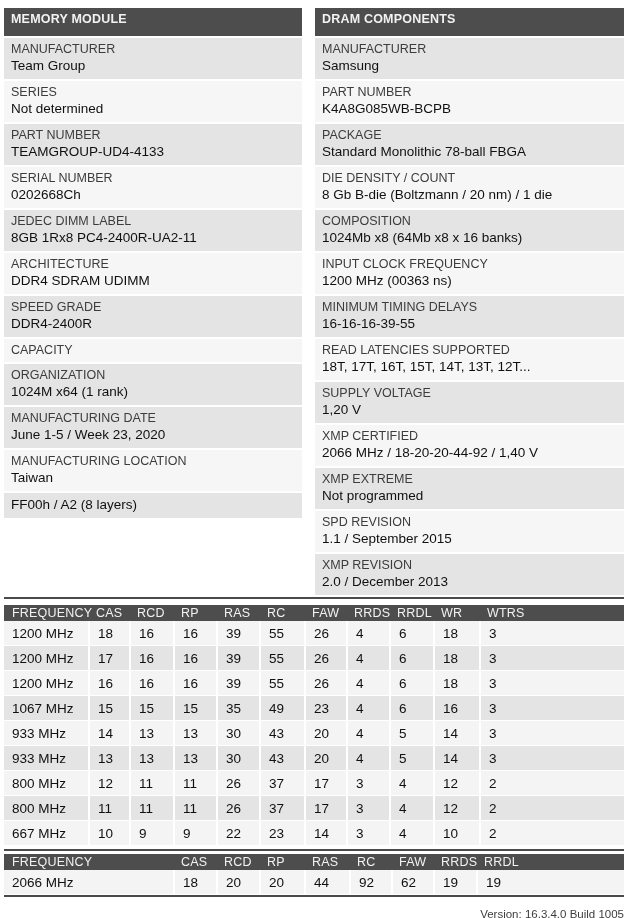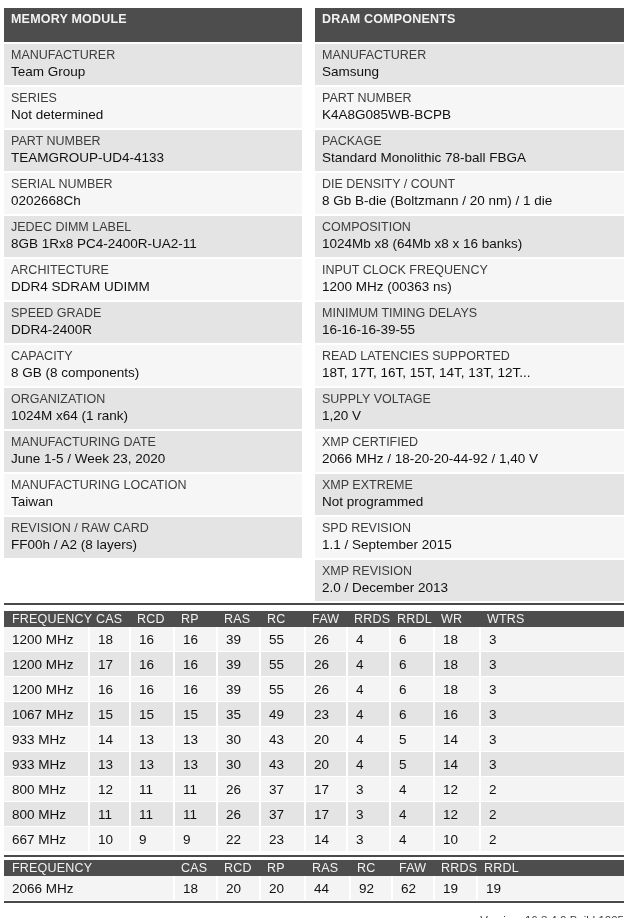--- a/index.html
+++ b/index.html
@@ -17,21 +17,21 @@
     display: flex;
     gap: 13px;
   }
   .col-left  { width: 298px; }
   .col-right { width: 309px; }
   .section-header {
     background: #4d4d4d;
     color: #f2f2f2;
     font-size: 12.5px;
     font-weight: bold;
-    height: 34px;
+    height: 28px;
     line-height: 22px;
     padding: 0 7px;
     letter-spacing: 0.2px;
     margin-bottom: 2px;
   }
   .info-row {
     padding: 3px 7px 4px 7px;
     margin-bottom: 2px;
   }
   .info-row.gray  { background: #e4e4e4; }
@@ -126,36 +126,34 @@
           <div class="info-row light">
             <div class="info-label">ARCHITECTURE</div>
             <div class="info-value">DDR4 SDRAM UDIMM</div>
           </div>
           <div class="info-row gray">
             <div class="info-label">SPEED GRADE</div>
             <div class="info-value">DDR4-2400R</div>
           </div>
           <div class="info-row light">
             <div class="info-label">CAPACITY</div>
-            <div class="info-value">8 GB (8 components)</div>
           </div>
           <div class="info-row gray">
             <div class="info-label">ORGANIZATION</div>
             <div class="info-value">1024M x64 (1 rank)</div>
           </div>
           <div class="info-row gray">
             <div class="info-label">MANUFACTURING DATE</div>
             <div class="info-value">June 1-5 / Week 23, 2020</div>
           </div>
           <div class="info-row light">
             <div class="info-label">MANUFACTURING LOCATION</div>
             <div class="info-value">Taiwan</div>
           </div>
           <div class="info-row gray">
-            <div class="info-label">REVISION / RAW CARD</div>
             <div class="info-value">FF00h / A2 (8 layers)</div>
           </div>
         </div>
     </div>
     <div class="col-right">
       <div class="section-header">DRAM COMPONENTS</div>
       <div class="rows">
           <div class="info-row gray">
             <div class="info-label">MANUFACTURER</div>
             <div class="info-value">Samsung</div>

